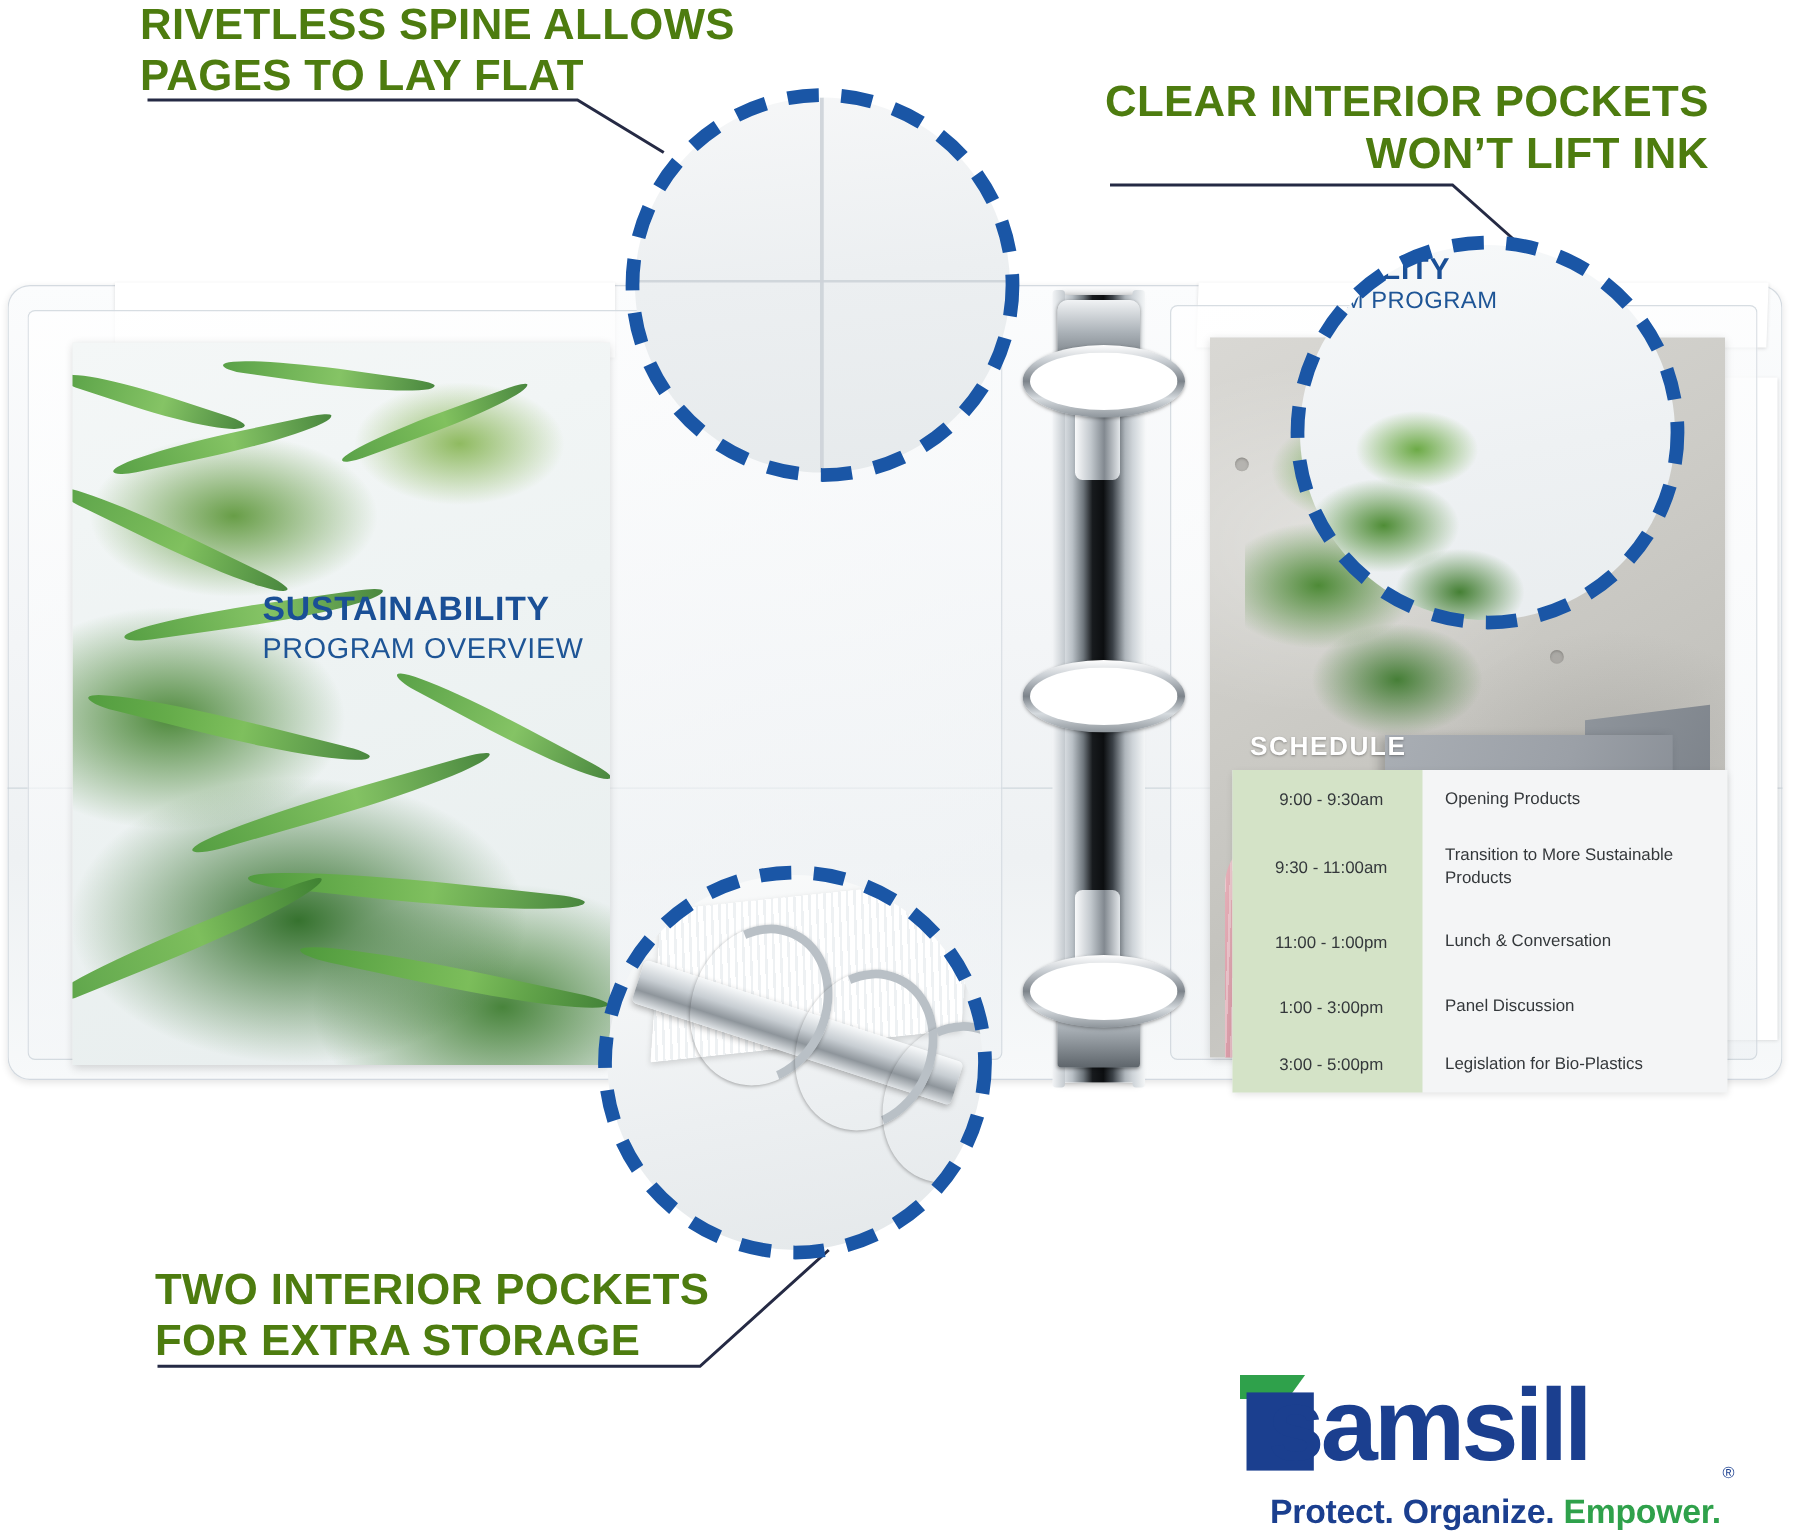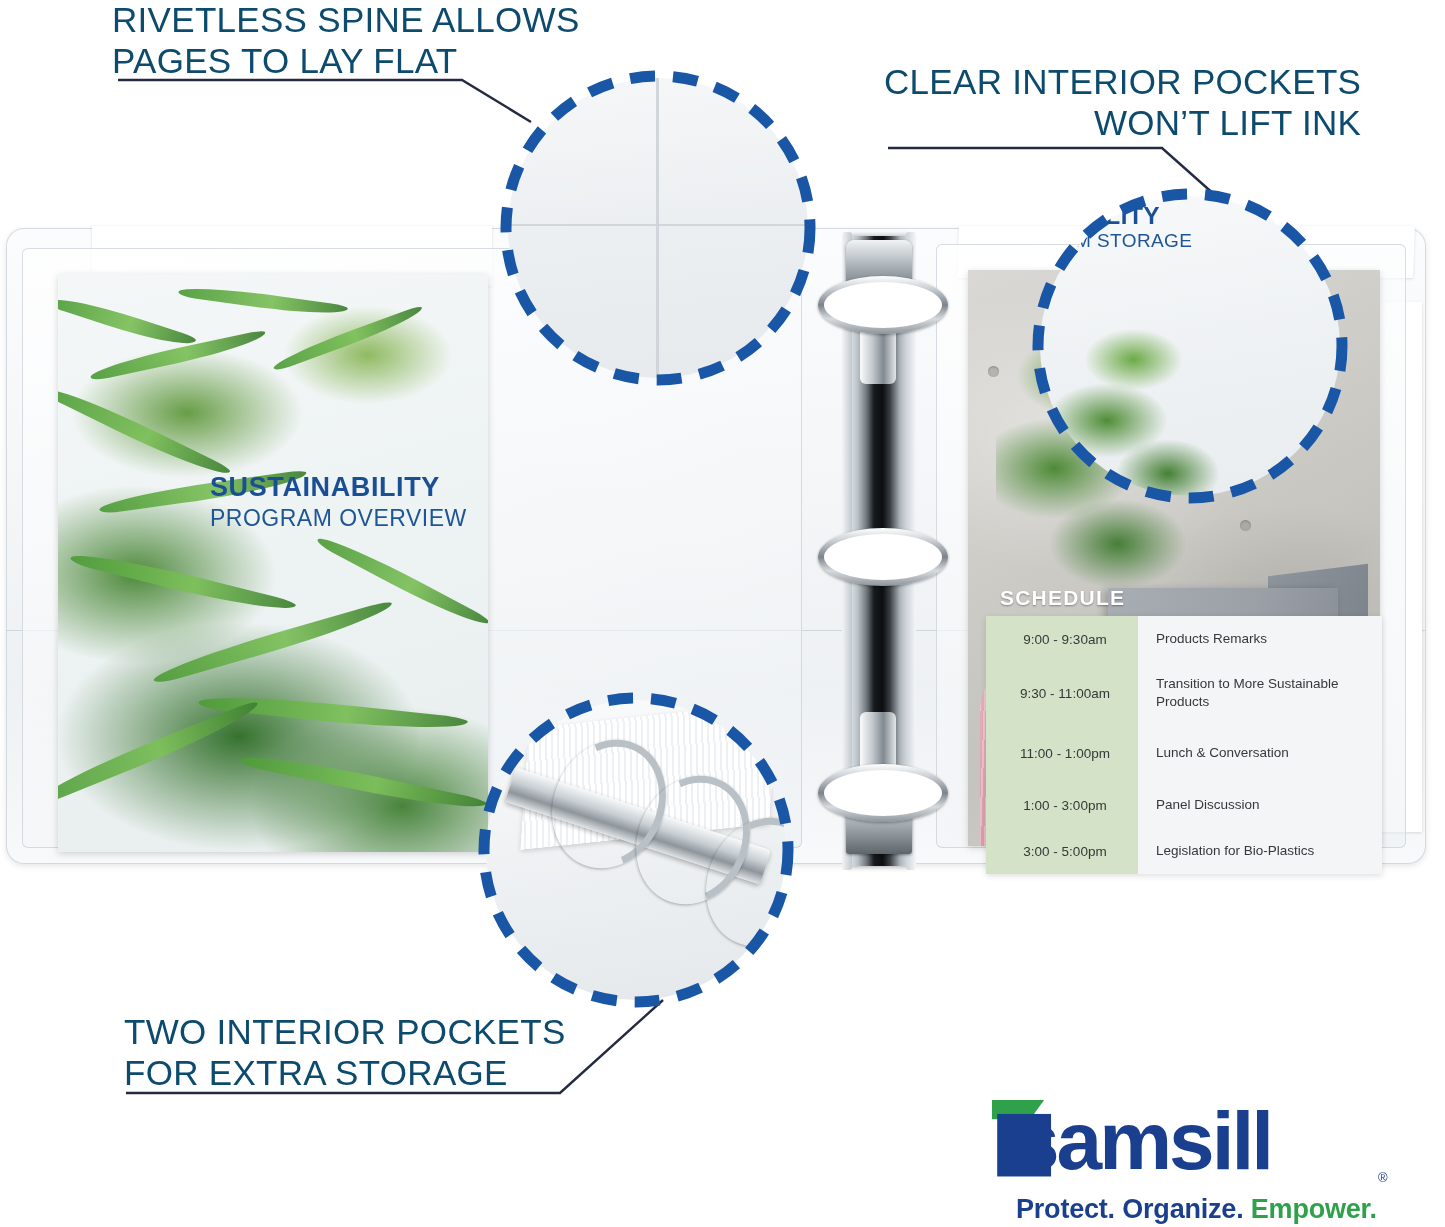--- a/index.html
+++ b/index.html
@@ -2,21 +2,21 @@
 <html><head>
 <meta charset="utf-8">
 <style>
   html,body{margin:0;padding:0;background:#ffffff;}
   body{width:1445px;height:1227px;position:relative;overflow:hidden;
        font-family:"Liberation Sans","DejaVu Sans",sans-serif;}
 
   .stage{position:absolute;inset:0;background:#ffffff;}
 
   
-  .callout{position:absolute;color:#0c4a6e;font-weight:400;
+  .callout{position:absolute;color:#4d7c0f;font-weight:700;
            letter-spacing:.3px;line-height:1.16;}
   .callout .ln{display:block;white-space:nowrap;}
 
   #callout-rivetless{left:112px;top:0px;font-size:35px;}
   #callout-clear{left:884px;top:62px;font-size:35px;text-align:right;}
   #callout-two{left:124px;top:1012px;font-size:35px;}
 
   
   .leader{position:absolute;overflow:visible;}
 
@@ -258,21 +258,21 @@
       <div class="ring r2"></div>
       <div class="ring r3"></div>
     </div>
   </div>
 
   <div class="sched-label">SCHEDULE</div>
   <div class="sched-table">
     <div class="sched-timecol"></div>
     <div class="srow">
       <div class="scell-time">9:00 - 9:30am</div>
-      <div class="scell-task">Products Remarks</div>
+      <div class="scell-task">Opening Products</div>
     </div>
     <div class="srow tall">
       <div class="scell-time">9:30 - 11:00am</div>
       <div class="scell-task">Transition to More Sustainable Products</div>
     </div>
     <div class="srow gap">
       <div class="scell-time">11:00 - 1:00pm</div>
       <div class="scell-task">Lunch &amp; Conversation</div>
     </div>
     <div class="srow">
@@ -301,21 +301,21 @@
     <div class="mag-ring" style="left:222px;top:116px;"></div>
   </div>
   <svg class="magring" style="left:474px;top:688px;" width="324" height="324">
     <circle cx="162" cy="162" r="152" fill="none" stroke="#1a56a6" stroke-width="11" stroke-dasharray="25 18" stroke-linecap="butt"></circle>
   </svg>
 
   <div class="mag" id="mag-clear">
     <div class="mag-bamboo"></div>
     <div class="mag-title">
       <span class="t1">ABILITY</span>
-      <span class="t2">AM STORAGE</span>
+      <span class="t2">AM PROGRAM</span>
     </div>
   </div>
   <svg class="magring" style="left:1028px;top:184px;" width="324" height="324">
     <circle cx="162" cy="162" r="152" fill="none" stroke="#1a56a6" stroke-width="11" stroke-dasharray="25 18" stroke-linecap="butt"></circle>
   </svg>
 
   <svg class="leader" style="left:0;top:0;" width="1445" height="1227">
     <polyline points="118,80 462,80 531,122" fill="none" stroke="#252a44" stroke-width="2.4"></polyline>
     <polyline points="888,148 1162,148 1216,196" fill="none" stroke="#252a44" stroke-width="2.4"></polyline>
     <polyline points="126,1093 560,1093 663,1000" fill="none" stroke="#252a44" stroke-width="2.4"></polyline>

